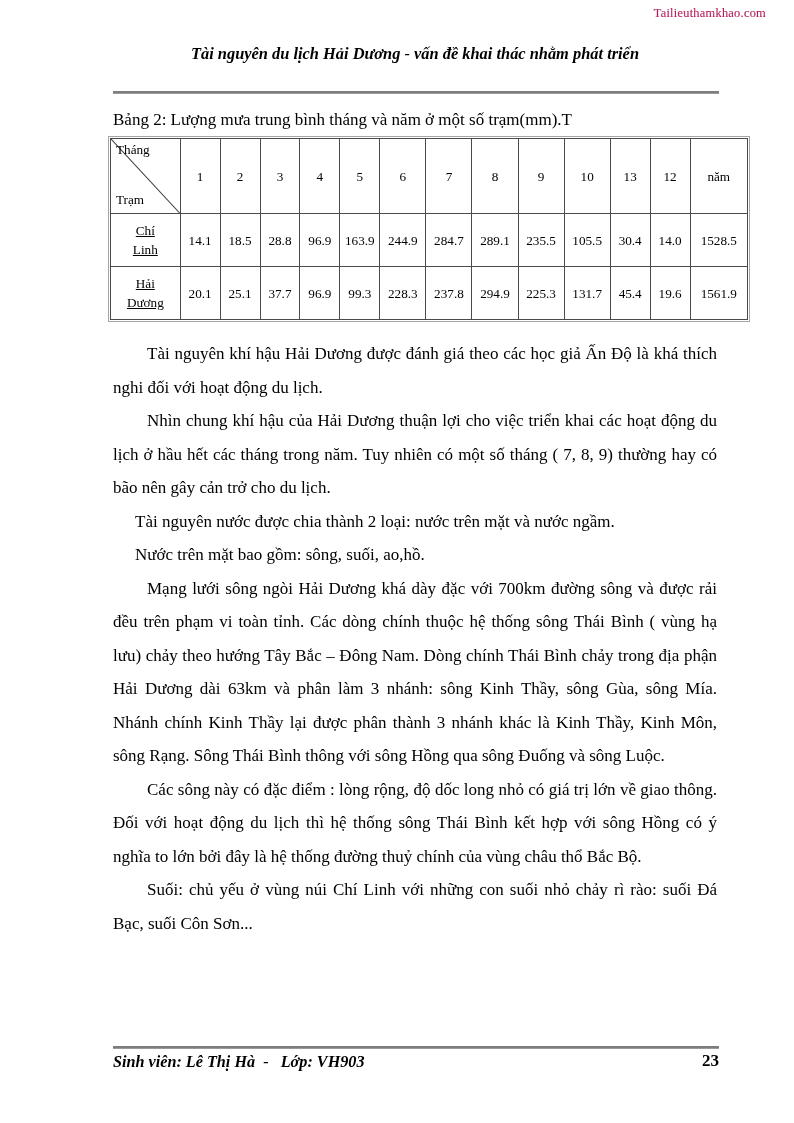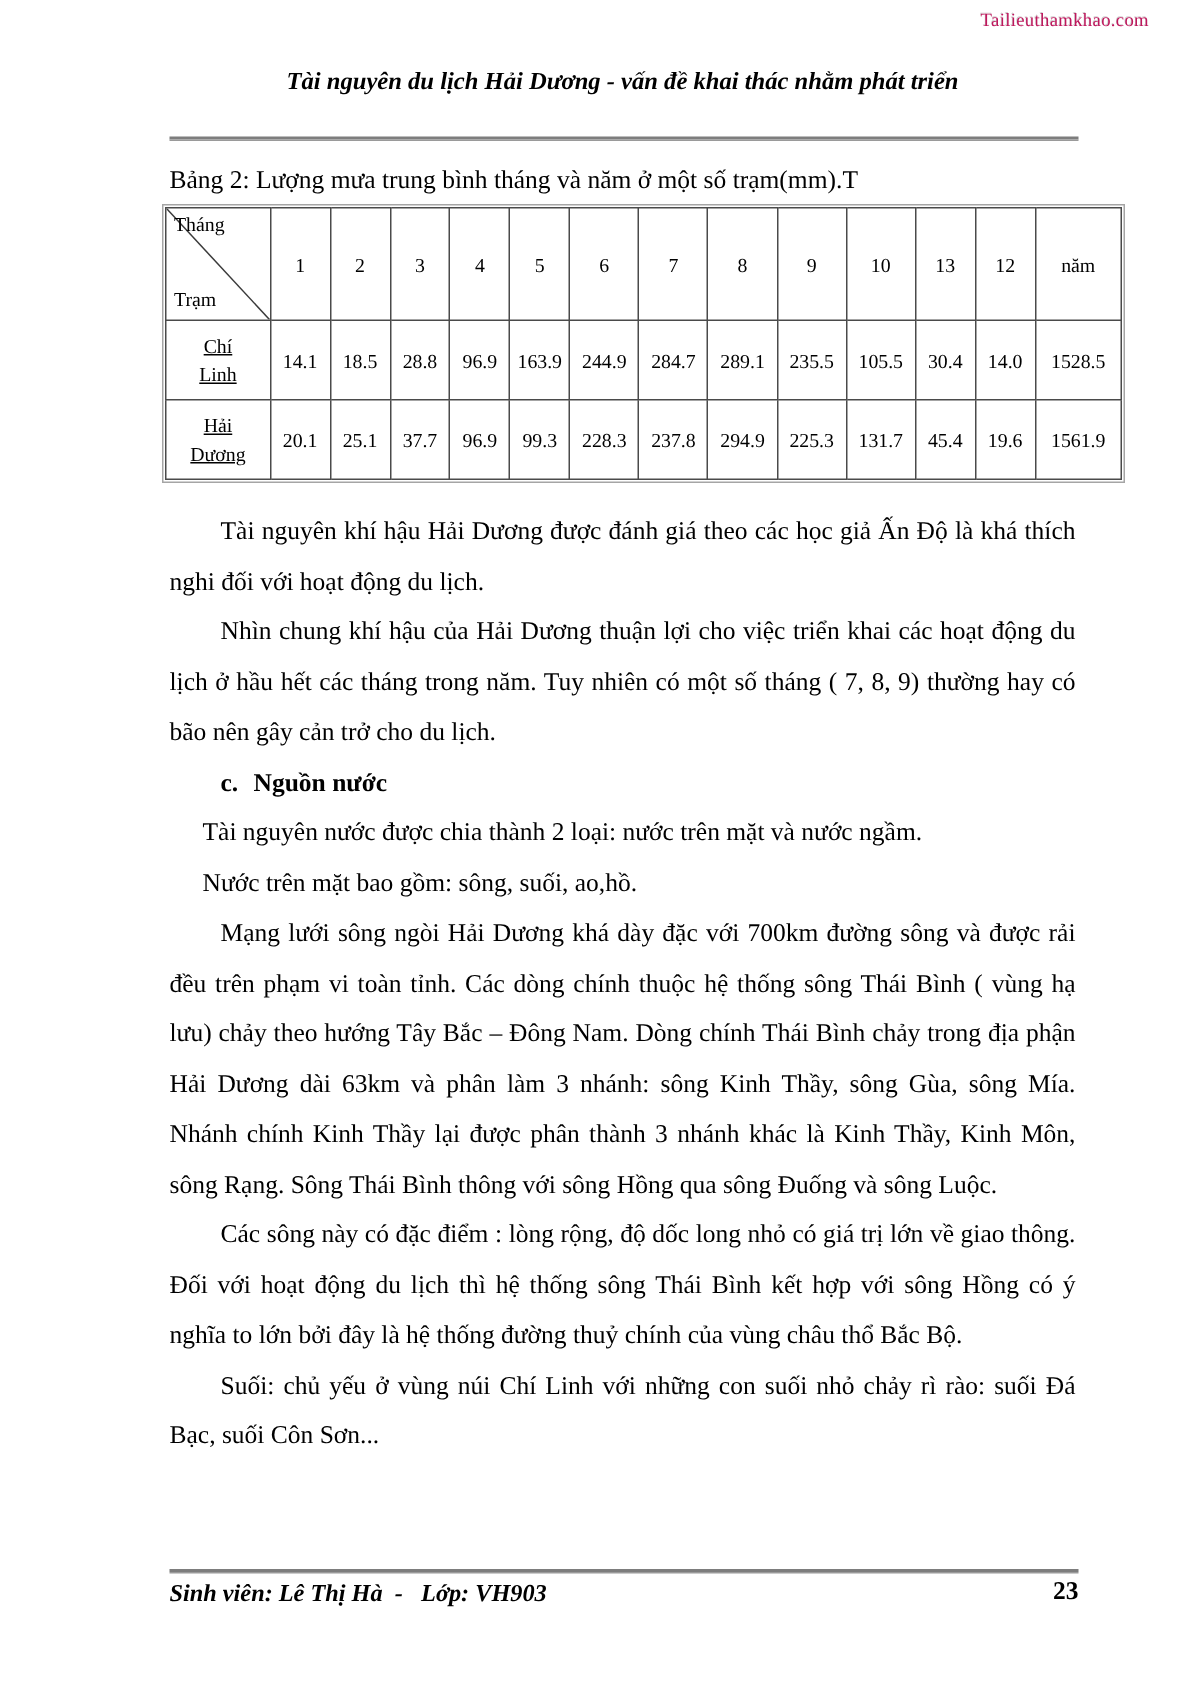--- a/index.html
+++ b/index.html
@@ -303,23 +303,20 @@
           <td>19.6</td>
           <td>1561.9</td>
         </tr>
       </tbody>
     </table>
   </div>
 
   <div class="body-block" style="top:337px;">
     <p class="para">Tài nguyên khí hậu Hải Dương được đánh giá theo các học giả Ấn Độ là khá thích nghi đối với hoạt động du lịch.</p>
     <p class="para">Nhìn chung khí hậu của Hải Dương thuận lợi cho việc triển khai các hoạt động du lịch ở hầu hết các tháng trong năm. Tuy nhiên có một số tháng ( 7, 8, 9) thường hay có bão nên gây cản trở cho du lịch.</p>
-    <div class="subhead">
-      <span class="sh-letter">c.</span><span>Nguồn nước</span>
-    </div>
     <p class="para noindent last-left">Tài nguyên nước được chia thành 2 loại: nước trên mặt và nước ngầm.</p>
     <p class="para noindent last-left">Nước trên mặt bao gồm: sông, suối, ao,hồ.</p>
     <p class="para">Mạng lưới sông ngòi Hải Dương khá dày đặc với 700km đường sông và được rải đều trên phạm vi toàn tỉnh. Các dòng chính thuộc hệ thống sông Thái Bình ( vùng hạ lưu) chảy theo hướng Tây Bắc – Đông Nam. Dòng chính Thái Bình chảy trong địa phận Hải Dương dài 63km và phân làm 3 nhánh: sông Kinh Thầy, sông Gùa, sông Mía. Nhánh chính Kinh Thầy lại được phân thành 3 nhánh khác là Kinh Thầy, Kinh Môn, sông Rạng. Sông Thái Bình thông với sông Hồng qua sông Đuống và sông Luộc.</p>
     <p class="para">Các sông này có đặc điểm : lòng rộng, độ dốc long nhỏ có giá trị lớn về giao thông. Đối với hoạt động du lịch thì hệ thống sông Thái Bình kết hợp với sông Hồng có ý nghĩa to lớn bởi đây là hệ thống đường thuỷ chính của vùng châu thổ Bắc Bộ.</p>
     <p class="para">Suối: chủ yếu ở vùng núi Chí Linh với những con suối nhỏ chảy rì rào: suối Đá Bạc, suối Côn Sơn...</p>
   </div>
 
   <div class="footer-rule"></div>
   <div class="footer">
     <span class="fleft">Sinh viên: Lê Thị Hà  -   Lớp: VH903</span>

